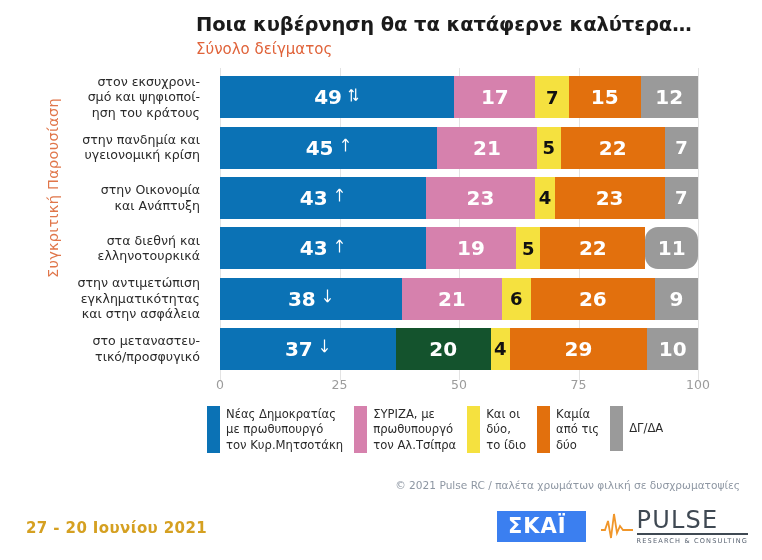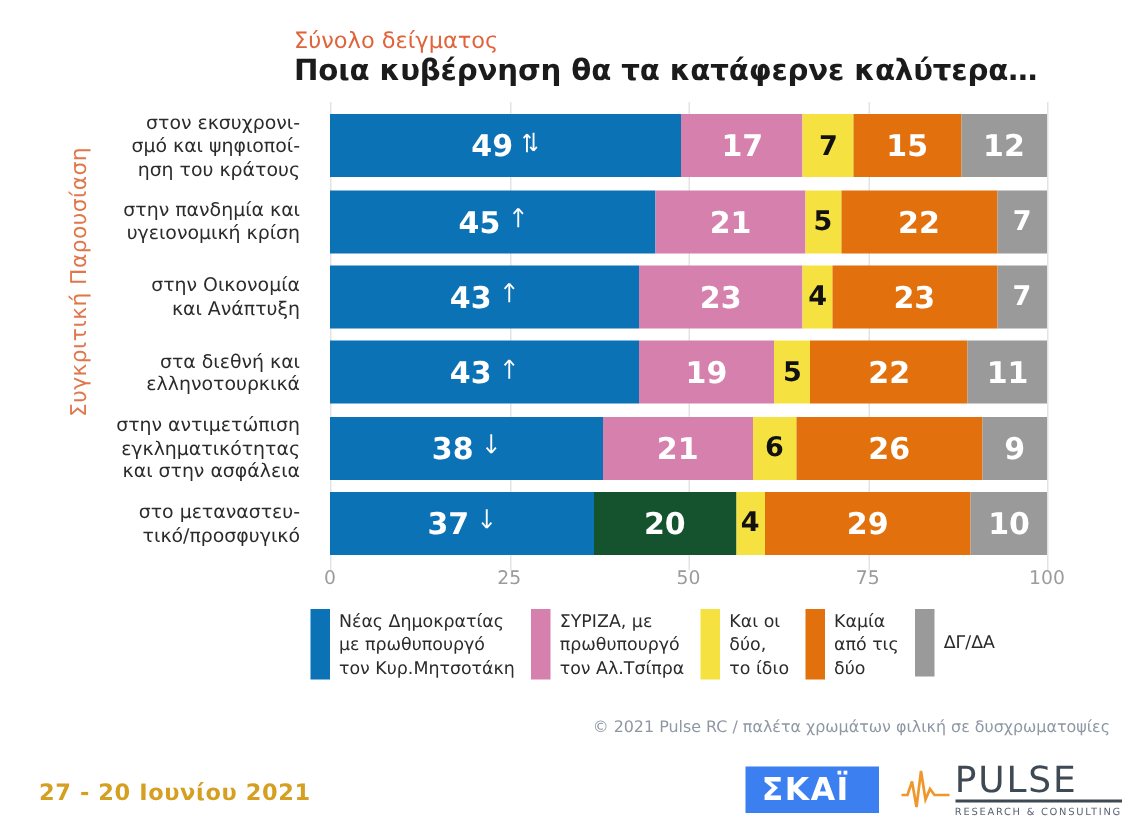--- a/index.html
+++ b/index.html
@@ -258,22 +258,22 @@
     color: #8d3a24;
     display: block;
     text-align: center;
     margin-top: 4px;
   }
 </style>
 </head>
 <body>
 
 <div id="title-block">
+  <div id="chart-title">Ποια κυβέρνηση θα τα κατάφερνε καλύτερα…</div>
   <div id="chart-subtitle">Σύνολο δείγματος</div>
-  <div id="chart-title">Ποια κυβέρνηση θα τα κατάφερνε καλύτερα…</div>
 </div>
 
 <div id="vertical-axis-title">Συγκριτική  Παρουσίαση</div>
 
 <div id="watermark">
   <svg id="wm-svg" width="46" height="40" viewBox="0 0 46 40">
     <polyline points="1,26 7,26 11,14 15,36 19,6 23,30 27,20 32,26 45,26" fill="none" stroke="#8d3a24" stroke-width="2.4"></polyline>
   </svg>
   <span id="wm-text">
     <span id="wm-word">PULSE</span>
@@ -389,21 +389,21 @@
         </div>
         <div class="seg" style="width: 90.82px; background: rgb(214, 129, 173);">
           <span class="val">19</span>
         </div>
         <div class="seg dark-text narrow" style="width: 23.9px; background: rgb(245, 225, 63);">
           <span class="val">5</span>
         </div>
         <div class="seg" style="width: 105.16px; background: rgb(226, 112, 13);">
           <span class="val">22</span>
         </div>
-        <div class="seg" style="width: 52.58px; background: rgb(154, 154, 154);">
+        <div class="seg" style="width: 52.58px; background: rgb(154, 154, 154); border-radius: 13px;">
           <span class="val">11</span>
         </div>
       </div>
       <div class="bar-row" style="top: 205.5px; height: 42px;">
         <div class="seg" style="width: 181.64px; background: rgb(11, 114, 181); justify-content: center;">
           <span class="val">38</span>
           <span class="trend"><svg width="13" height="16" viewBox="0 0 13 16">
               <path d="M6.5 1.5 L6.5 14.0 M6.5 14.0 L3.4 10.4 M6.5 14.0 L9.6 10.4" stroke="#ffffff" stroke-width="1.25" fill="none"></path>
             </svg></span>
         </div>

